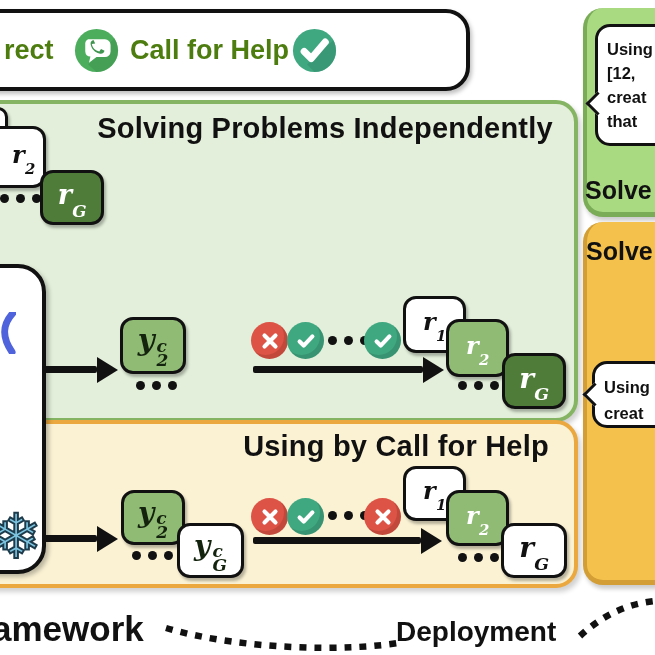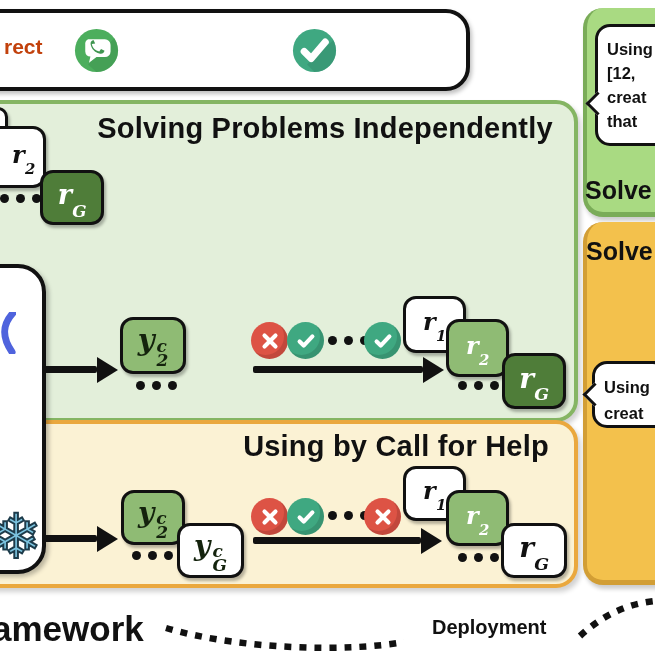--- a/index.html
+++ b/index.html
@@ -20,21 +20,21 @@
   .rcaption{position:absolute;font-weight:bold;font-size:25px;color:#111}
   
   .bubble{position:absolute;background:#fff;border:3.5px solid #111;border-radius:15px;font-weight:bold;font-size:16.5px;line-height:24px;color:#111;padding:10px 4px 0 9px;box-sizing:border-box}
   .bubble::before{content:"";position:absolute;left:-9px;width:14px;height:14px;background:#fff;border-left:3.5px solid #111;border-bottom:3.5px solid #111;transform:rotate(45deg)}
   #bubble-green{left:595px;top:24px;width:74px;height:122px}
   #bubble-green::before{top:68px}
   #bubble-yellow{left:592px;top:361px;width:76px;height:67px;line-height:26px}
   #bubble-yellow::before{top:22px}
   
   #legend{left:-36px;top:9px;width:498px;height:74px;background:#fff;border:4px solid #111;border-radius:24px;box-shadow:2px 3px 4px rgba(0,0,0,.25)}
-  .legend-label{position:absolute;top:22px;font-weight:bold;font-size:21px;color:#c2410c}
+  .legend-label{position:absolute;top:22px;font-weight:bold;font-size:27px;color:#4d7c0f}
   .legend-icon{position:absolute;top:15px;width:45px;height:45px}
   
   .box{position:absolute;border:3.5px solid #111;border-radius:13px;background:#fff;display:flex;align-items:center;justify-content:center;box-shadow:2px 3px 3px rgba(0,0,0,.28);box-sizing:border-box}
   .box.green{background:#8fbb74}
   .box.dark{background:#4f7d39}
   .mlabel{font-family:"DejaVu Serif",serif;font-style:italic;font-weight:bold;font-size:24px;color:#111;line-height:1}
   .mlabel sub{font-size:.62em;position:relative;top:.35em;left:.02em}
   .box.green .mlabel,.box.dark .mlabel{color:#fff}
   .box.green.ybox .mlabel{color:#14230d}
   .ss{display:inline-flex;flex-direction:column;font-size:17px;line-height:14px;margin-left:2px;font-style:italic;transform:translateY(2px)}
@@ -67,20 +67,21 @@
 <div id="legend" class="abs">
   <span class="legend-label" style="left:36px">rect</span>
   <span class="legend-icon" style="left:106px">
     <svg viewBox="0 0 48 48" width="45" height="45">
       <circle cx="24" cy="24" r="23" fill="#4cae5d"></circle>
       <path d="M24 47 A23 23 0 0 0 43 11 L15 39 Z" fill="#3f9550" opacity=".55"></path>
       <path d="M15 12h18a6 6 0 0 1 6 6v7a6 6 0 0 1-6 6H24l-8 6 1.5-6.5A6 6 0 0 1 12 25v-7a6 6 0 0 1 3-6z" fill="#fff"></path>
       <path d="M19 17c.8 4.2 3.8 7.2 8 8l1.8-2.6 3.8 1.8c-.8 2.8-2.8 3.8-5.6 3-4.6-1.2-8.2-4.8-9.2-9.4-.6-2.6.4-4.4 3-5l1.8 3.6z" fill="#3f9550"></path>
     </svg>
   </span>
+  <span class="legend-label" style="left:162px">Call for Help</span>
   <span class="legend-icon" style="left:324px">
     <svg viewBox="0 0 48 48" width="45" height="45">
       <circle cx="24" cy="24" r="23" fill="#3fa881"></circle>
       <path d="M24 47 A23 23 0 0 0 44 13 L16 39 Z" fill="#35906f" opacity=".6"></path>
       <path d="M13 25l7.5 7.5L35.5 15" fill="none" stroke="#fff" stroke-width="7.5" stroke-linecap="round" stroke-linejoin="round"></path>
     </svg>
   </span>
 </div>
 
 <div class="box" style="left:-30px;top:107px;width:38px;height:42px;border-radius:10px;z-index:1"></div>
@@ -222,16 +223,16 @@
 <div class="rcaption" style="left:586px;top:237px">Solve</div>
 <div id="bubble-yellow" class="bubble">
   <div>Using</div>
   <div>creat</div>
 </div>
 
 <div class="footer-label" style="left:-8px;top:609px;font-size:35px">amework</div>
 <svg class="abs" style="left:160px;top:622px" width="250" height="36">
   <path d="M6,6 C 80,28 190,30 244,20" fill="none" stroke="#111" stroke-width="6.5" stroke-dasharray="7 8" stroke-linecap="butt"></path>
 </svg>
-<div class="footer-label" style="left:432px;top:616px;font-size:20px">Deployment</div>
+<div class="footer-label" style="left:396px;top:616px;font-size:28px">Deployment</div>
 <svg class="abs" style="left:574px;top:592px" width="81" height="48">
   <path d="M6,44 C 30,22 54,12 80,9" fill="none" stroke="#111" stroke-width="6.5" stroke-dasharray="7 8" stroke-linecap="butt"></path>
 </svg>
 
 </body></html>

